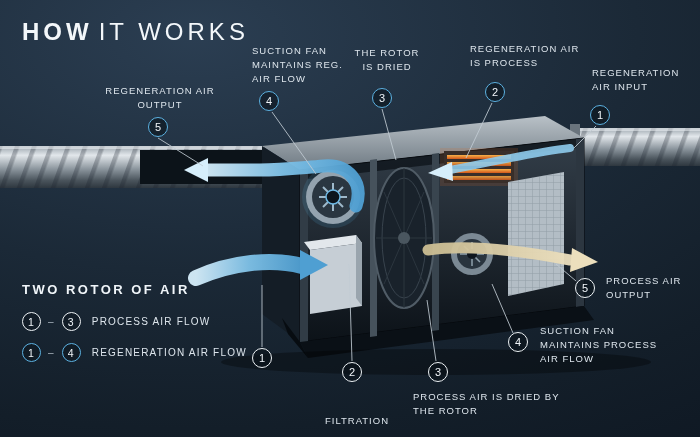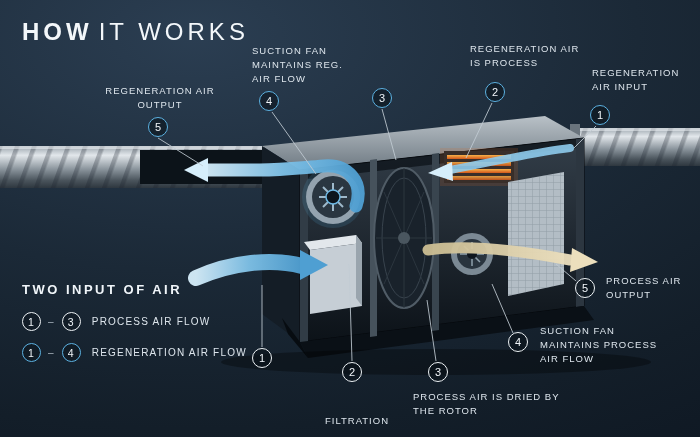--- a/index.html
+++ b/index.html
@@ -195,20 +195,21 @@
       <line x1="576" y1="281" x2="556" y2="264"></line>
     </g>
   </svg>
 
   <div class="title">
     <span class="t-bold">HOW</span><span class="t-light">IT WORKS</span>
   </div>
 
   <div class="callout-label" style="left:100px;top:84px;width:120px;text-align:center;">REGENERATION AIR OUTPUT</div>
   <div class="callout-label" style="left:252px;top:44px;width:100px;">SUCTION FAN MAINTAINS REG. AIR FLOW</div>
+  <div class="callout-label" style="left:352px;top:46px;width:70px;text-align:center;">THE ROTOR IS DRIED</div>
   <div class="callout-label" style="left:470px;top:42px;width:122px;">REGENERATION AIR IS PROCESS</div>
   <div class="callout-label" style="left:592px;top:66px;width:100px;">REGENERATION AIR INPUT</div>
 
   <div class="callout-label" style="left:325px;top:390px;width:80px;margin-top:24px;">FILTRATION</div>
   <div class="callout-label" style="left:413px;top:390px;width:152px;">PROCESS AIR IS DRIED BY THE ROTOR</div>
   <div class="callout-label" style="left:540px;top:324px;width:120px;">SUCTION FAN MAINTAINS PROCESS AIR FLOW</div>
   <div class="callout-label" style="left:606px;top:274px;width:95px;">PROCESS AIR OUTPUT</div>
 
   <div class="num regen" style="left:148px;top:117px;">5</div>
   <div class="num regen" style="left:259px;top:91px;">4</div>
@@ -216,21 +217,21 @@
   <div class="num regen" style="left:485px;top:82px;">2</div>
   <div class="num regen" style="left:590px;top:105px;">1</div>
 
   <div class="num process" style="left:252px;top:348px;">1</div>
   <div class="num process" style="left:342px;top:362px;">2</div>
   <div class="num process" style="left:428px;top:362px;">3</div>
   <div class="num process" style="left:508px;top:332px;">4</div>
   <div class="num process" style="left:575px;top:278px;">5</div>
 
   <div class="legend">
-    <div class="legend-title">TWO INPUT OF AIR</div>
+    <div class="legend-title">TWO ROTOR OF AIR</div>
     <div class="legend-row">
       <span class="lnum process">1</span>
       <span class="ldash">–</span>
       <span class="lnum process">3</span>
       <span class="llabel">PROCESS AIR FLOW</span>
     </div>
     <div class="legend-row">
       <span class="lnum regen">1</span>
       <span class="ldash">–</span>
       <span class="lnum regen">4</span>

